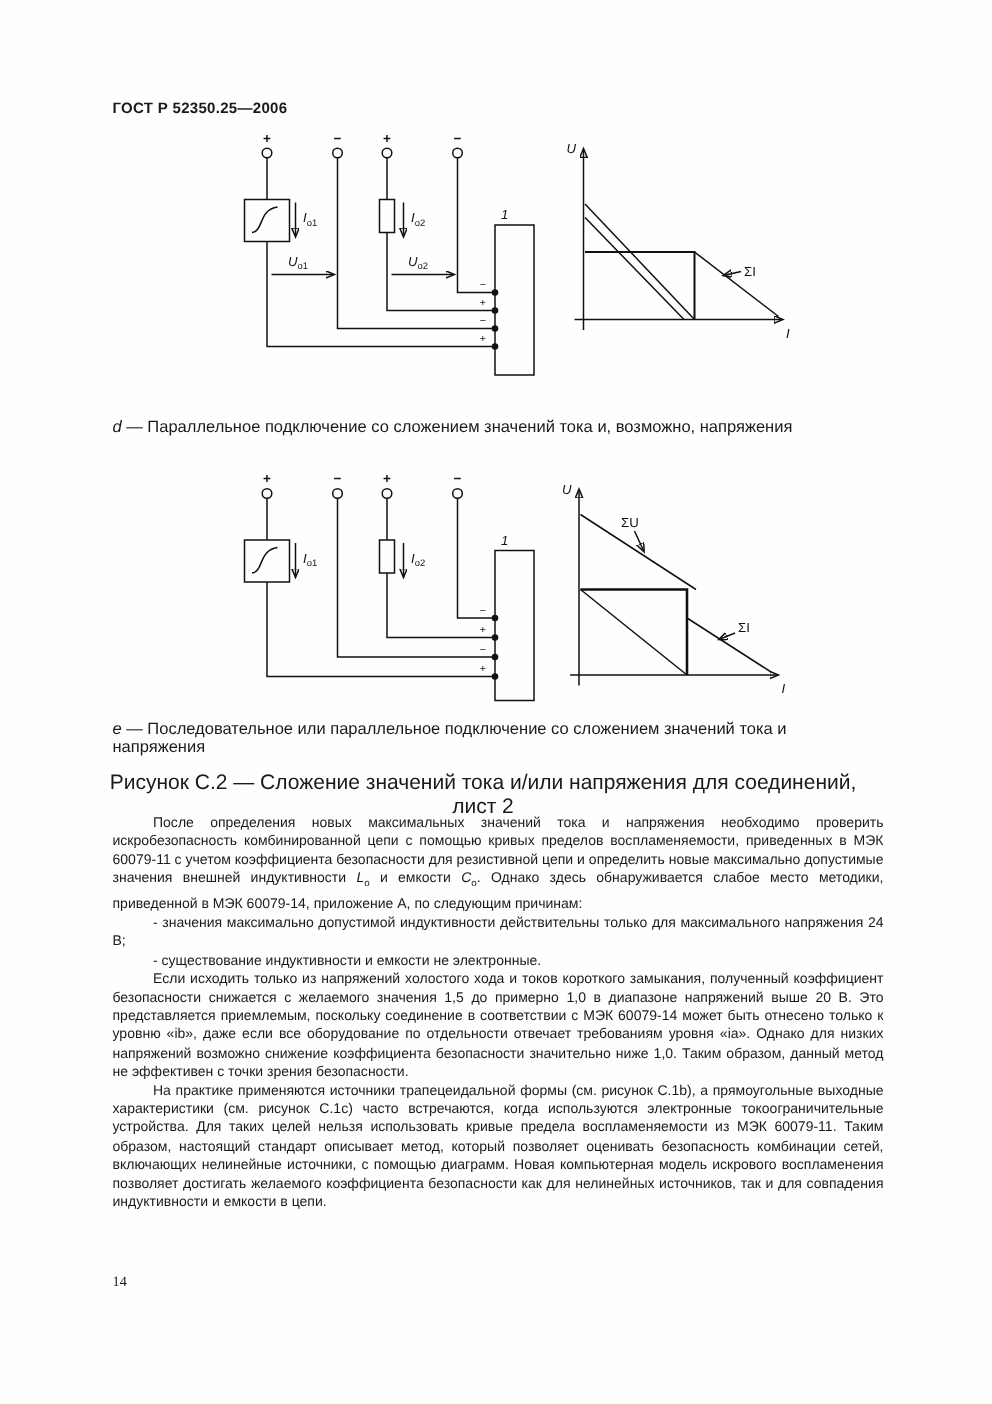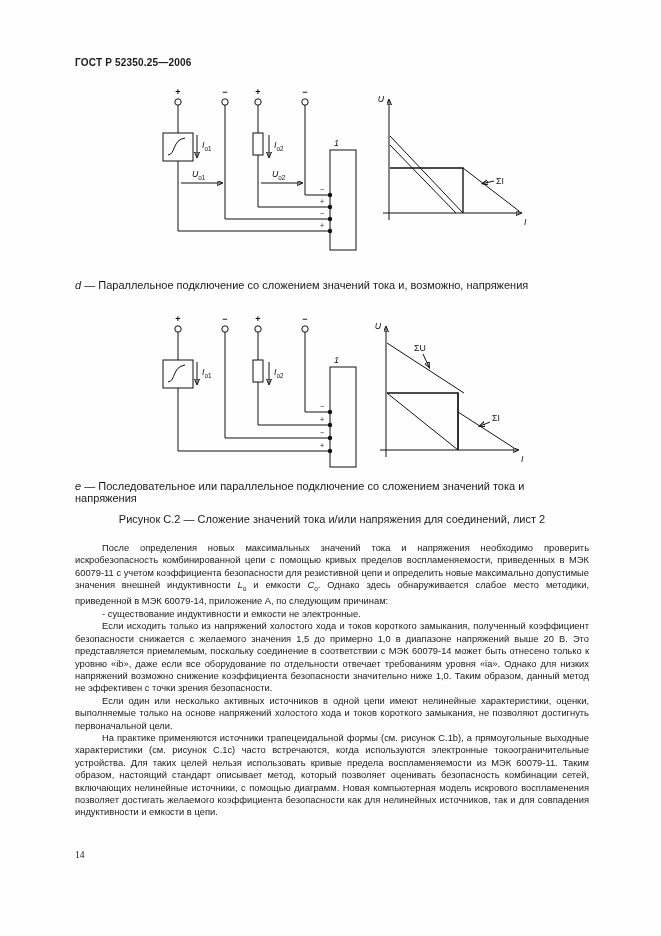--- a/index.html
+++ b/index.html
@@ -3,30 +3,30 @@
 <meta charset="utf-8">
 <style>
   * { margin:0; padding:0; box-sizing:border-box; }
   html,body { background:#ffffff; }
   .page {
     position:relative; width:661px; height:936px; background:#fefefe;
     font-family:"Liberation Sans", sans-serif; color:#1a1a1a; overflow:hidden;
   }
   .abs { position:absolute; overflow:visible; }
   .header {
-    position:absolute; left:75px; top:57px;
+    position:absolute; left:75px; top:67px;
     font-weight:bold; font-size:10px; letter-spacing:0.2px;
   }
   .caption {
     position:absolute; left:75px; width:514px; 
     font-size:11px; color:#1a1a1a;
   }
   .fig-caption {
-    position:absolute; left:75px; width:514px; text-align:center;
-    font-size:11px;
+    position:absolute; left:65px; width:514px; text-align:center;
+    font-size:14px;
   }
   .body-text {
     position:absolute; left:75px; top:542px; width:514px;
     font-size:9.35px; line-height:12.4px; text-align:justify;
   }
   .body-text p { margin:0; }
   .body-text p.indent { text-indent:27px; }
   .body-text sub { font-size:6.5px; }
   .page-number { position:absolute; left:75px; top:850px; font-size:9.5px;font-family:Liberation Serif, serif; }
   
@@ -158,21 +158,21 @@
     <line x1="118" y1="107" x2="108" y2="111" marker-end="url(#ah)"></line>
     <text x="120" y="106">ΣI</text>
   </svg>
 
   <div class="caption" style="top:480px"><i>е</i> <span>— Последовательное или параллельное подключение со сложением значений тока и напряжения</span></div>
 
   <div class="fig-caption" style="top:513px">Рисунок С.2 — Сложение значений тока и/или напряжения для соединений, лист 2</div>
 
   <div class="body-text">
     <p class="indent"><span>После определения новых максимальных значений тока и напряжения необходимо проверить искробезопасность комбинированной цепи с помощью кривых пределов воспламеняемости, приведенных в МЭК 60079-11 с учетом коэффициента безопасности для резистивной цепи и определить новые максимально допустимые значения внешней индуктивности </span><i>L</i><sub>o</sub><span> и емкости </span><i>C</i><sub>o</sub><span>. Однако здесь обнаруживается слабое место методики, приведенной в МЭК 60079-14, приложение А, по следующим причинам:</span></p>
+    <p class="indent">- значения максимально допустимой индуктивности действительны только для максимального напряжения 24 В;</p>
     <p class="indent">- существование индуктивности и емкости не электронные.</p>
     <p class="indent">Если исходить только из напряжений холостого хода и токов короткого замыкания, полученный коэффициент безопасности снижается с желаемого значения 1,5 до примерно 1,0 в диапазоне напряжений выше 20 В. Это представляется приемлемым, поскольку соединение в соответствии с МЭК 60079-14 может быть отнесено только к уровню «ib», даже если все оборудование по отдельности отвечает требованиям уровня «ia». Однако для низких напряжений возможно снижение коэффициента безопасности значительно ниже 1,0. Таким образом, данный метод не эффективен с точки зрения безопасности.</p>
-    <p class="indent">Если один или несколько активных источников в одной цепи имеют нелинейные характеристики, оценки, выполняемые только на основе напряжений холостого хода и токов короткого замыкания, не позволяют достигнуть первоначальной цели.</p>
     <p class="indent">На практике применяются источники трапецеидальной формы (см. рисунок С.1b), а прямоугольные выходные характеристики (см. рисунок С.1с) часто встречаются, когда используются электронные токоограничительные устройства. Для таких целей нельзя использовать кривые предела воспламеняемости из МЭК 60079-11. Таким образом, настоящий стандарт описывает метод, который позволяет оценивать безопасность комбинации сетей, включающих нелинейные источники, с помощью диаграмм. Новая компьютерная модель искрового воспламенения позволяет достигать желаемого коэффициента безопасности как для нелинейных источников, так и для совпадения индуктивности и емкости в цепи.</p>
   </div>
 
   <div class="page-number">14</div>
 
 </div>
 
 </body></html>

